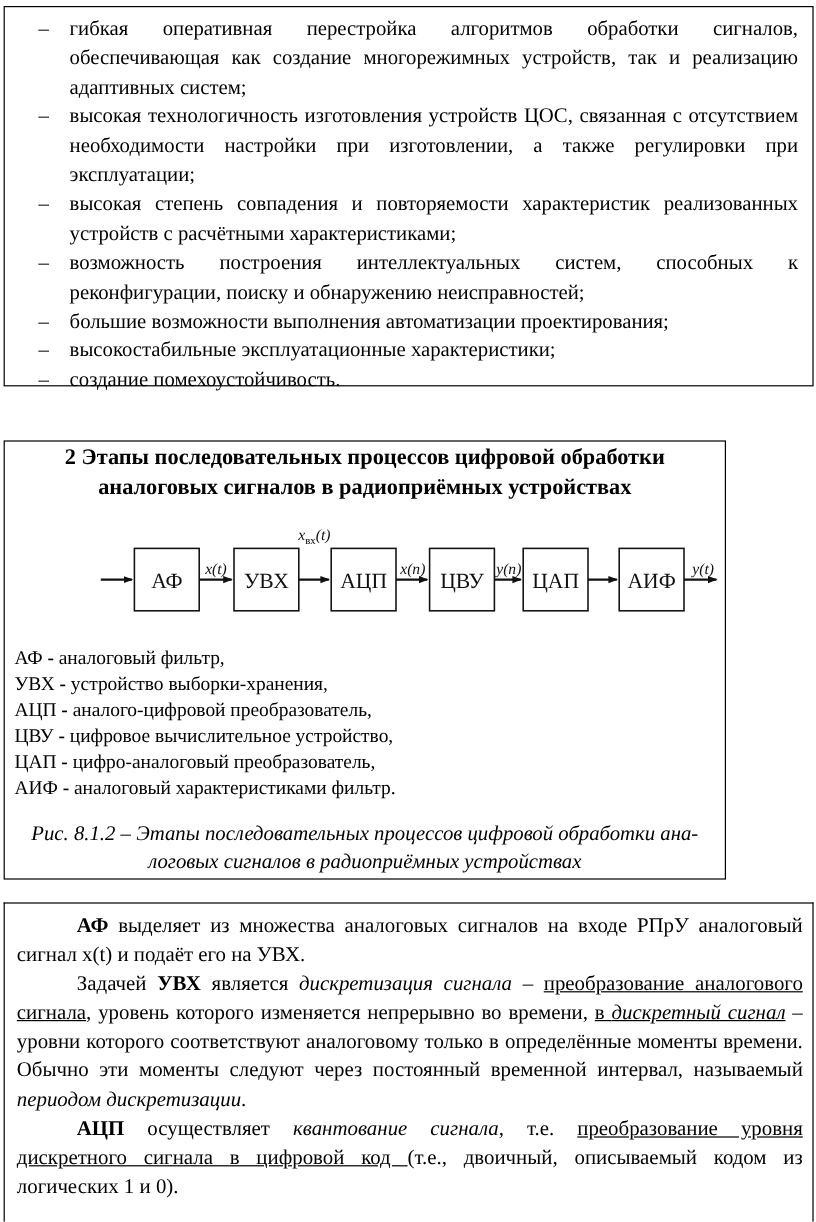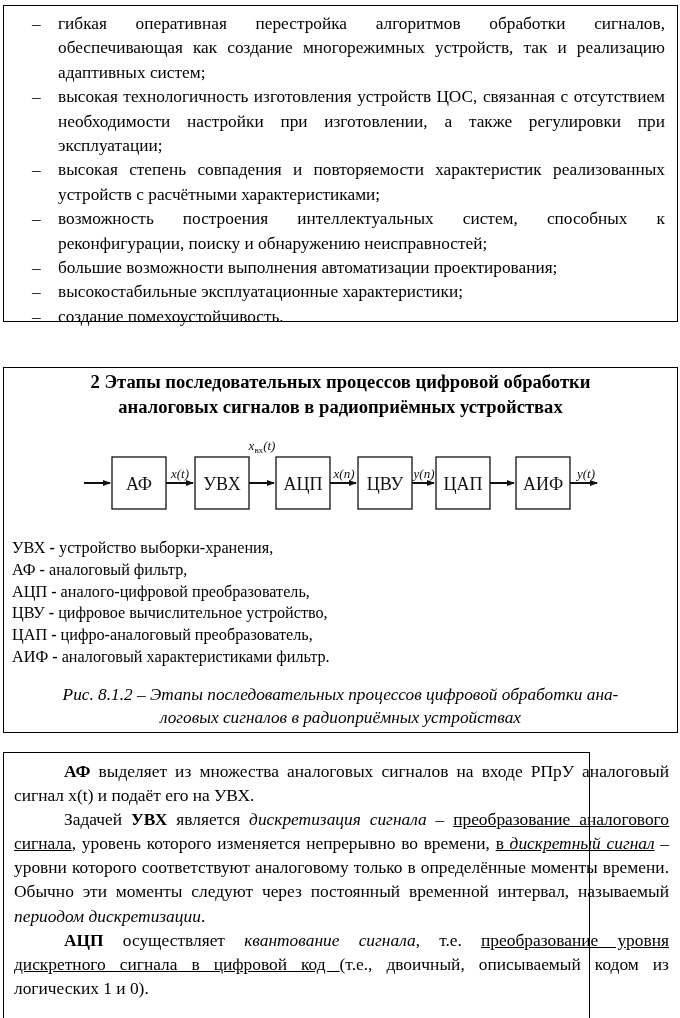--- a/index.html
+++ b/index.html
@@ -1,21 +1,21 @@
 <!DOCTYPE html>
 <html><head>
 <meta charset="utf-8">
 <style>
   html, body { margin: 0; padding: 0; background: #ffffff; }
   body { width: 680px; height: 1018px; position: relative; overflow: hidden;
          font-family: "Liberation Serif", "DejaVu Serif", serif; color: #000; }
   .box { position: absolute; border: 1.5px solid #000; box-sizing: border-box; background: #fff; }
   #box1 { left: 3px; top: 5px; width: 675px; height: 317px; }
-  #box2 { left: 3px; top: 367px; width: 675px; height: 366px; }
-  #box3 { left: 3px; top: 752px; width: 587px; height: 266px; border-bottom: none; }
+  #box2 { left: 3px; top: 367px; width: 602px; height: 366px; }
+  #box3 { left: 3px; top: 752px; width: 675px; height: 266px; border-bottom: none; }
 
   .list { position: absolute; left: 0; top: 6px; width: 100%; margin: 0; padding: 0; list-style: none; }
   .list li { position: relative; padding-left: 54px; padding-right: 12px;
              font-size: 17.3px; line-height: 24.4px; text-align: justify; }
   .list li .dash { position: absolute; left: 28px; top: 0; }
 
   .sec-title { position: absolute; left: 0; top: 2px; width: 100%; text-align: center;
                font-weight: bold; font-size: 18.6px; line-height: 24.5px; }
 
   .diagram { position: absolute; left: 0; top: 60px; width: 675px; height: 100px; }
@@ -87,22 +87,22 @@
     <g font-family="Liberation Serif, DejaVu Serif, serif" fill="#111" font-style="italic" font-size="13" text-anchor="middle">
       <text x="176" y="50">x(t)</text>
       <text x="340" y="50">x(n)</text>
       <text x="420" y="50">y(n)</text>
       <text x="582" y="50">y(t)</text>
       <text x="258" y="22" text-anchor="middle"><tspan>x</tspan><tspan font-size="9" dy="3" font-style="normal">вх</tspan><tspan dy="-3">(t)</tspan></text>
     </g>
   </svg>
 
   <ul class="legend">
+    <li><span>АФ</span><b> - </b><span>аналоговый фильтр,</span></li>
     <li><span>УВХ</span><b> - </b><span>устройство выборки-хранения,</span></li>
-    <li><span>АФ</span><b> - </b><span>аналоговый фильтр,</span></li>
     <li><span>АЦП</span><b> - </b><span>аналого-цифровой преобразователь,</span></li>
     <li><span>ЦВУ</span><b> - </b><span>цифровое вычислительное устройство,</span></li>
     <li><span>ЦАП</span><b> - </b><span>цифро-аналоговый преобразователь,</span></li>
     <li><span>АИФ</span><b> - </b><span>аналоговый характеристиками фильтр.</span></li>
   </ul>
 
   <div class="caption">
     <div>Рис. 8.1.2 – Этапы последовательных процессов цифровой обработки ана-</div>
     <div>логовых сигналов в радиоприёмных устройствах</div>
   </div>

